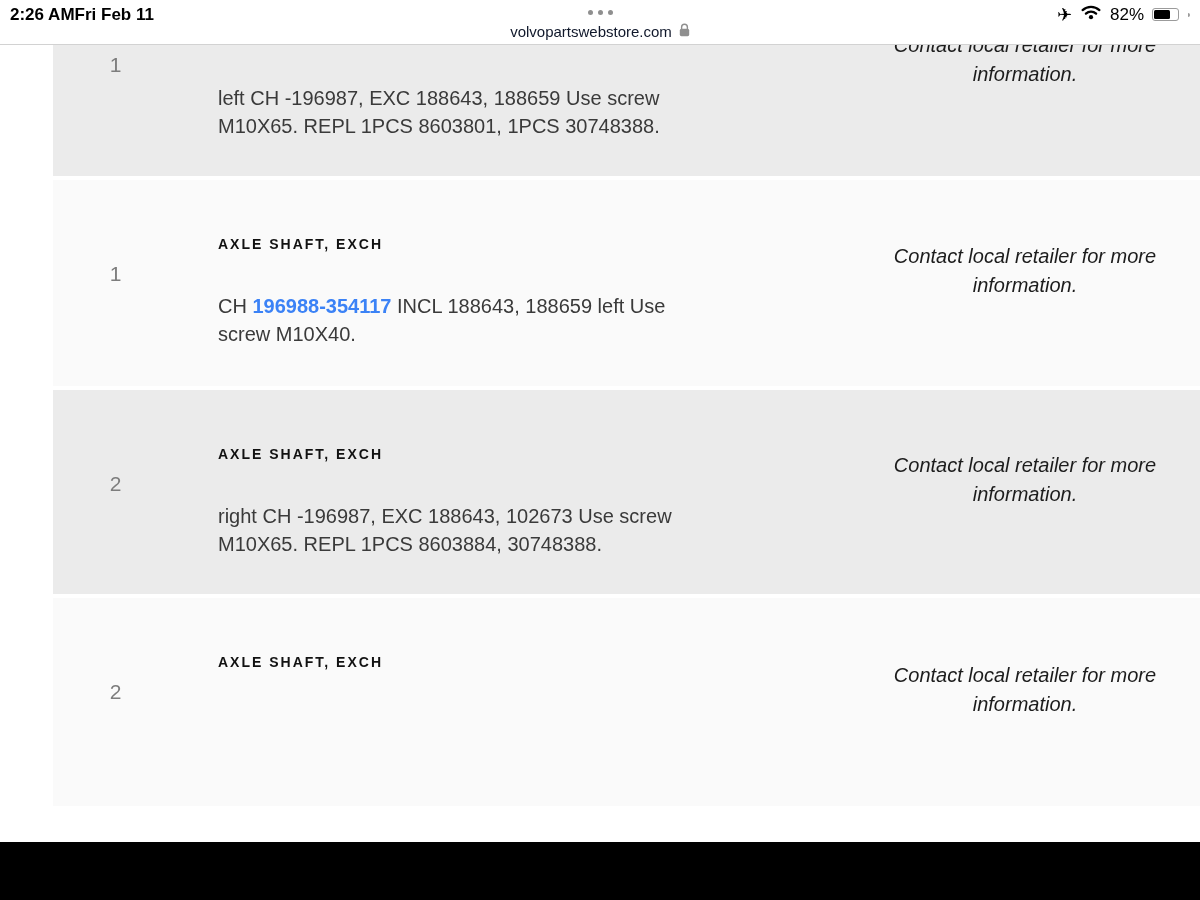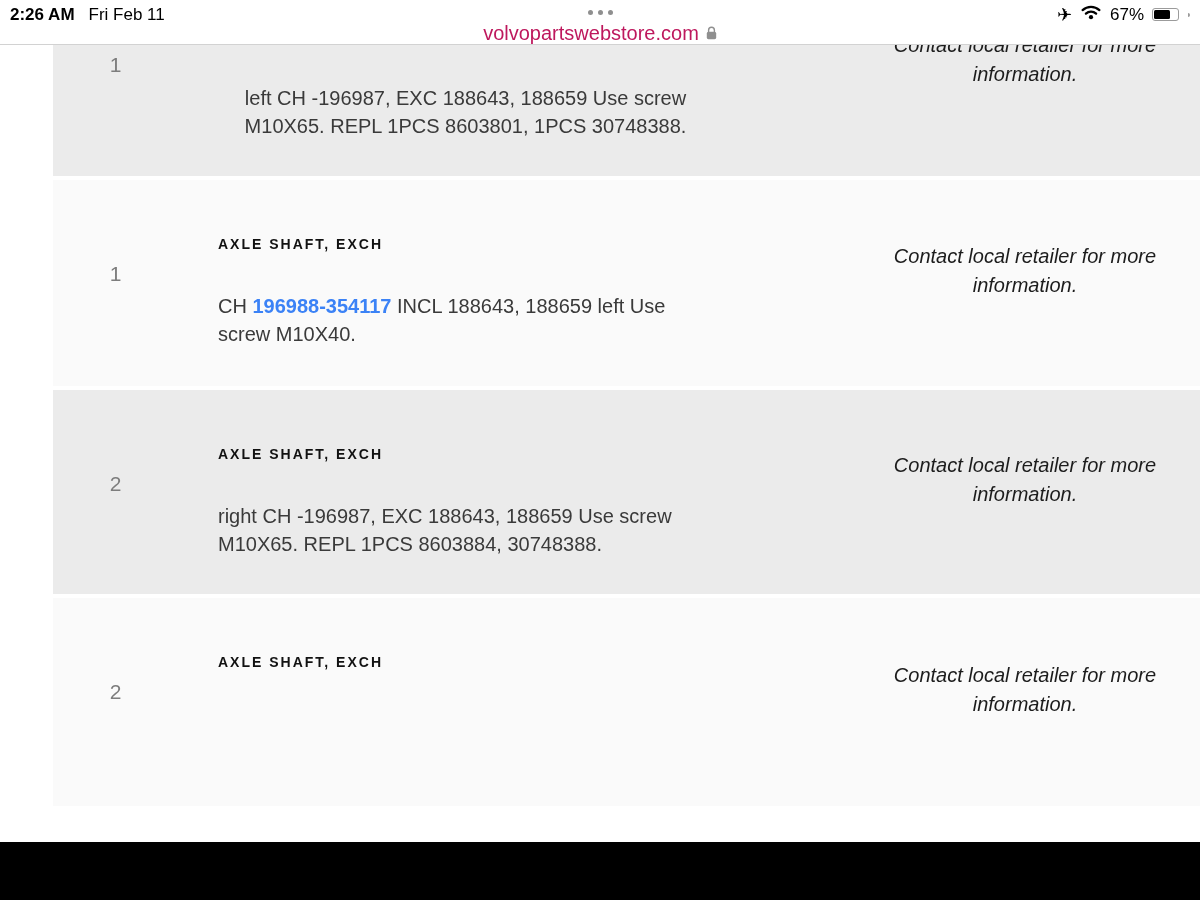--- a/index.html
+++ b/index.html
@@ -7,27 +7,27 @@
     width:1200px;height:900px;overflow:hidden;background:#ffffff;
     font-family:"Liberation Sans", sans-serif;color:#1c1c1c;
     position:relative;
   }
   
   .toolbar{
     position:absolute;top:0;left:0;width:1200px;height:44px;
     background:#ffffff;border-bottom:1px solid #d2d2d2;z-index:10;
   }
   .status-left{position:absolute;left:10px;top:5px;font-size:17px;color:#000;white-space:nowrap;}
-  .status-left .time{font-weight:600;margin-right:14px;}
-  .status-left .date{font-weight:400;}
+  .status-left .time{font-weight:600;margin-right:0;}
+  .status-left .date{font-weight:700;}
   .center-col{position:absolute;left:0;right:0;top:0;display:flex;flex-direction:column;align-items:center;}
   .dots{display:flex;gap:5px;margin-top:10px;cursor:pointer;}
   .dots i{width:5px;height:5px;border-radius:50%;background:#8f8f8f;display:block;}
   .url-row{display:flex;align-items:center;margin-top:7px;}
-  .url-text{font-size:20px;color:#be185d;}
+  .url-text{font-size:15px;color:#0f172a;}
   .lock{margin-left:7px;position:relative;top:1px;}
   .status-right{position:absolute;right:10px;top:4px;display:flex;align-items:center;gap:8px;font-size:17px;color:#000;}
   .plane{font-family:"DejaVu Sans",sans-serif;font-size:18px;line-height:1;}
   .battery{width:25px;height:11px;border:1px solid #9b9b9b;border-radius:3px;position:relative;display:inline-block;}
   .battery .fill{position:absolute;left:1px;top:1px;bottom:1px;width:16px;background:#000;border-radius:1.5px;}
   .battery-nub{width:2px;height:4px;background:#9b9b9b;border-radius:0 2px 2px 0;margin-left:1px;}
   
   .page{padding-top:45px;}
   .row{
     margin-left:53px;width:1147px;margin-bottom:4px;
@@ -44,21 +44,21 @@
   }
   .partial .qty{margin-top:8px;}
   .desc-col{padding-left:40px;}
   .title{
     margin:52px 0 0;font-size:14px;font-weight:700;letter-spacing:2px;
     color:#111;line-height:24px;
   }
   .desc{
     margin:36px 0 0;font-size:20px;line-height:28px;color:#3a3a3a;
   }
-  .partial .desc{margin-top:39px;text-align:center;}
+  .partial .desc{margin-top:39px;}
   .desc .pn{font-weight:600;color:#3b82f6;}
   .avail-col{display:flex;align-items:center;justify-content:center;}
   .avail{
     width:310px;text-align:center;font-size:20px;line-height:29px;color:#1c1c1c;
     margin:0;position:relative;top:-12px;font-style:italic;
   }
   .partial .avail-col{align-items:flex-start;}
   .partial .avail{top:0;margin-top:-14px;}
   
   .bottom-white{height:32px;background:#ffffff;}
@@ -91,21 +91,21 @@
 
   <div class="status-right">
     <span class="plane">✈</span>
     <span>
       <svg width="22" height="16" viewBox="0 0 22 16">
         <path d="M2.6 6.1 A12.6 12.6 0 0 1 19.4 6.1" fill="none" stroke="#000" stroke-width="2.3" stroke-linecap="round"></path>
         <path d="M5.9 9.6 A7.5 7.5 0 0 1 16.1 9.6" fill="none" stroke="#000" stroke-width="2.3" stroke-linecap="round"></path>
         <circle cx="11" cy="13.2" r="2.1" fill="#000"></circle>
       </svg>
     </span>
-    <span>67%</span>
+    <span>82%</span>
     <span class="battery">
         <span class="fill"></span>
       </span>
     <span class="battery-nub"></span>
   </div>
 </div>
 
 <div class="page">
 
   <div class="row gray partial h131">
@@ -128,21 +128,21 @@
     <div class="spacer"></div>
     <div class="avail-col">
       <p class="avail">Contact local retailer for more information.</p>
     </div>
   </div>
 
   <div class="row gray h204">
     <div class="qty">2</div>
     <div class="desc-col">
       <h3 class="title">AXLE SHAFT, EXCH</h3>
-      <p class="desc"><span>right CH -196987, EXC 188643, 188659 Use screw M10X65. REPL 1PCS 8603884, 30748388.</span><b class="pn"></b><span></span></p>
+      <p class="desc"><span>right CH -196987, EXC 188643, 102673 Use screw M10X65. REPL 1PCS 8603884, 30748388.</span><b class="pn"></b><span></span></p>
     </div>
     <div class="spacer"></div>
     <div class="avail-col">
       <p class="avail">Contact local retailer for more information.</p>
     </div>
   </div>
 
   <div class="row light h208">
     <div class="qty">2</div>
     <div class="desc-col">

